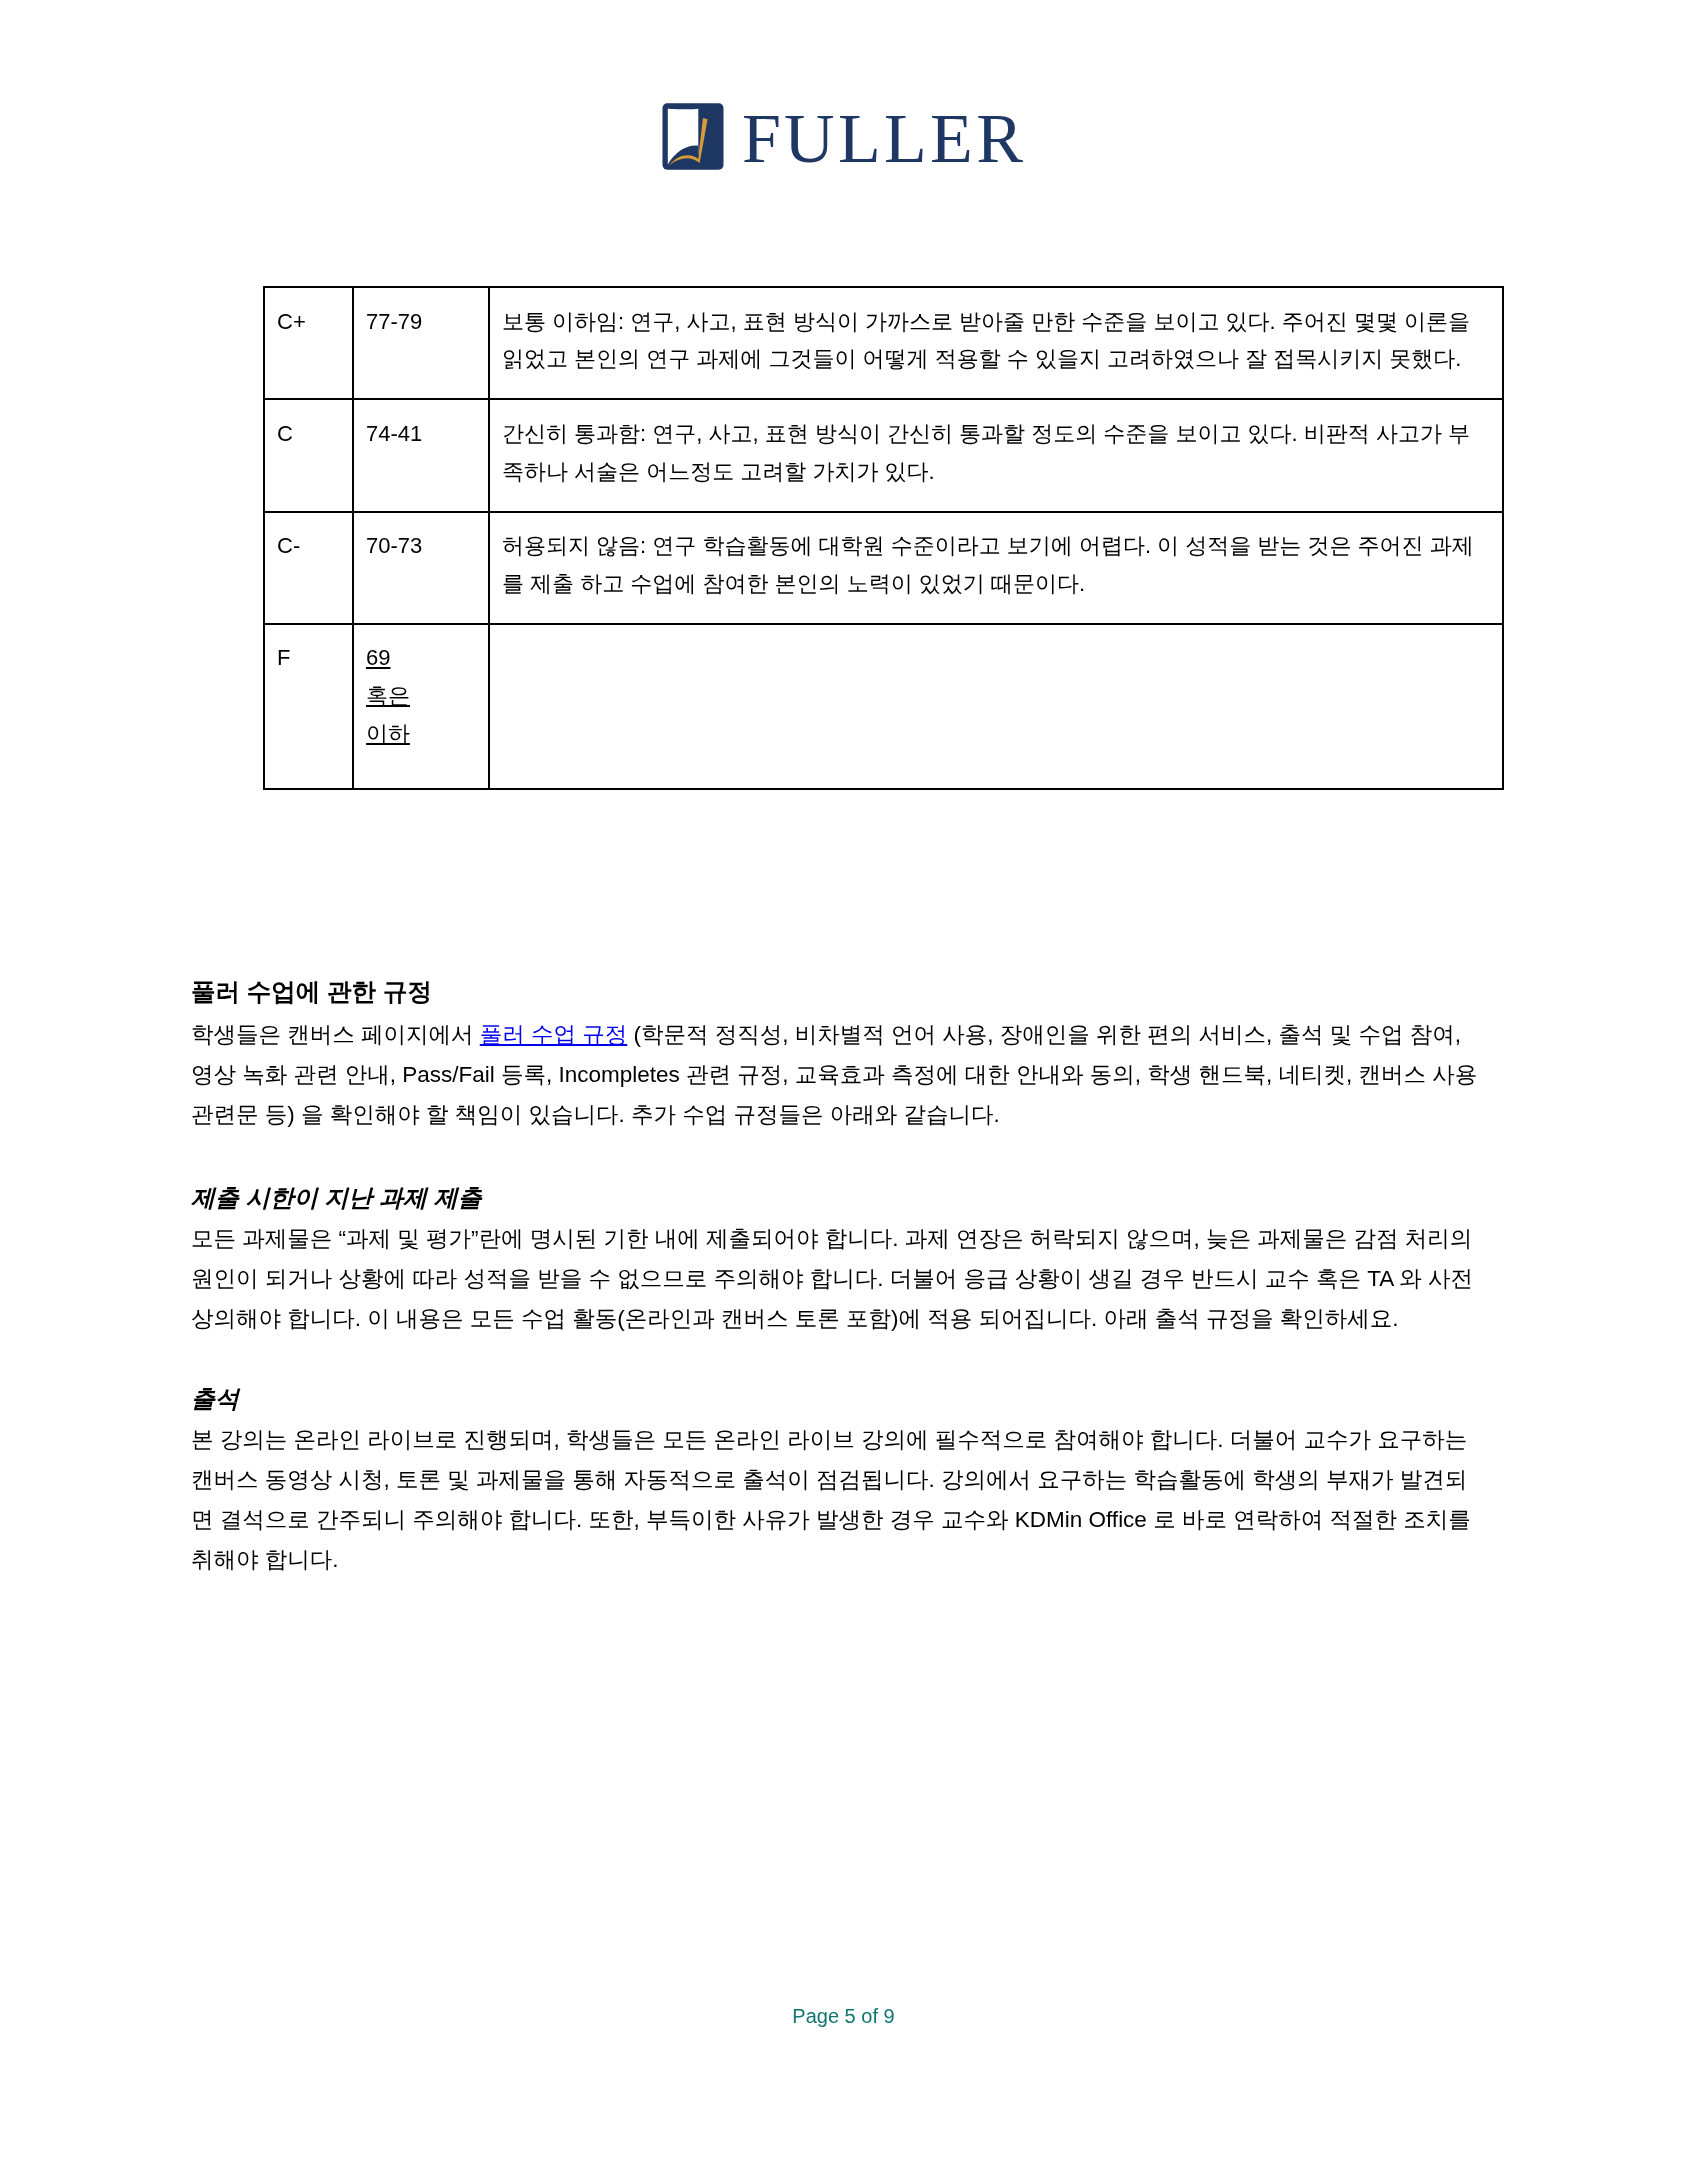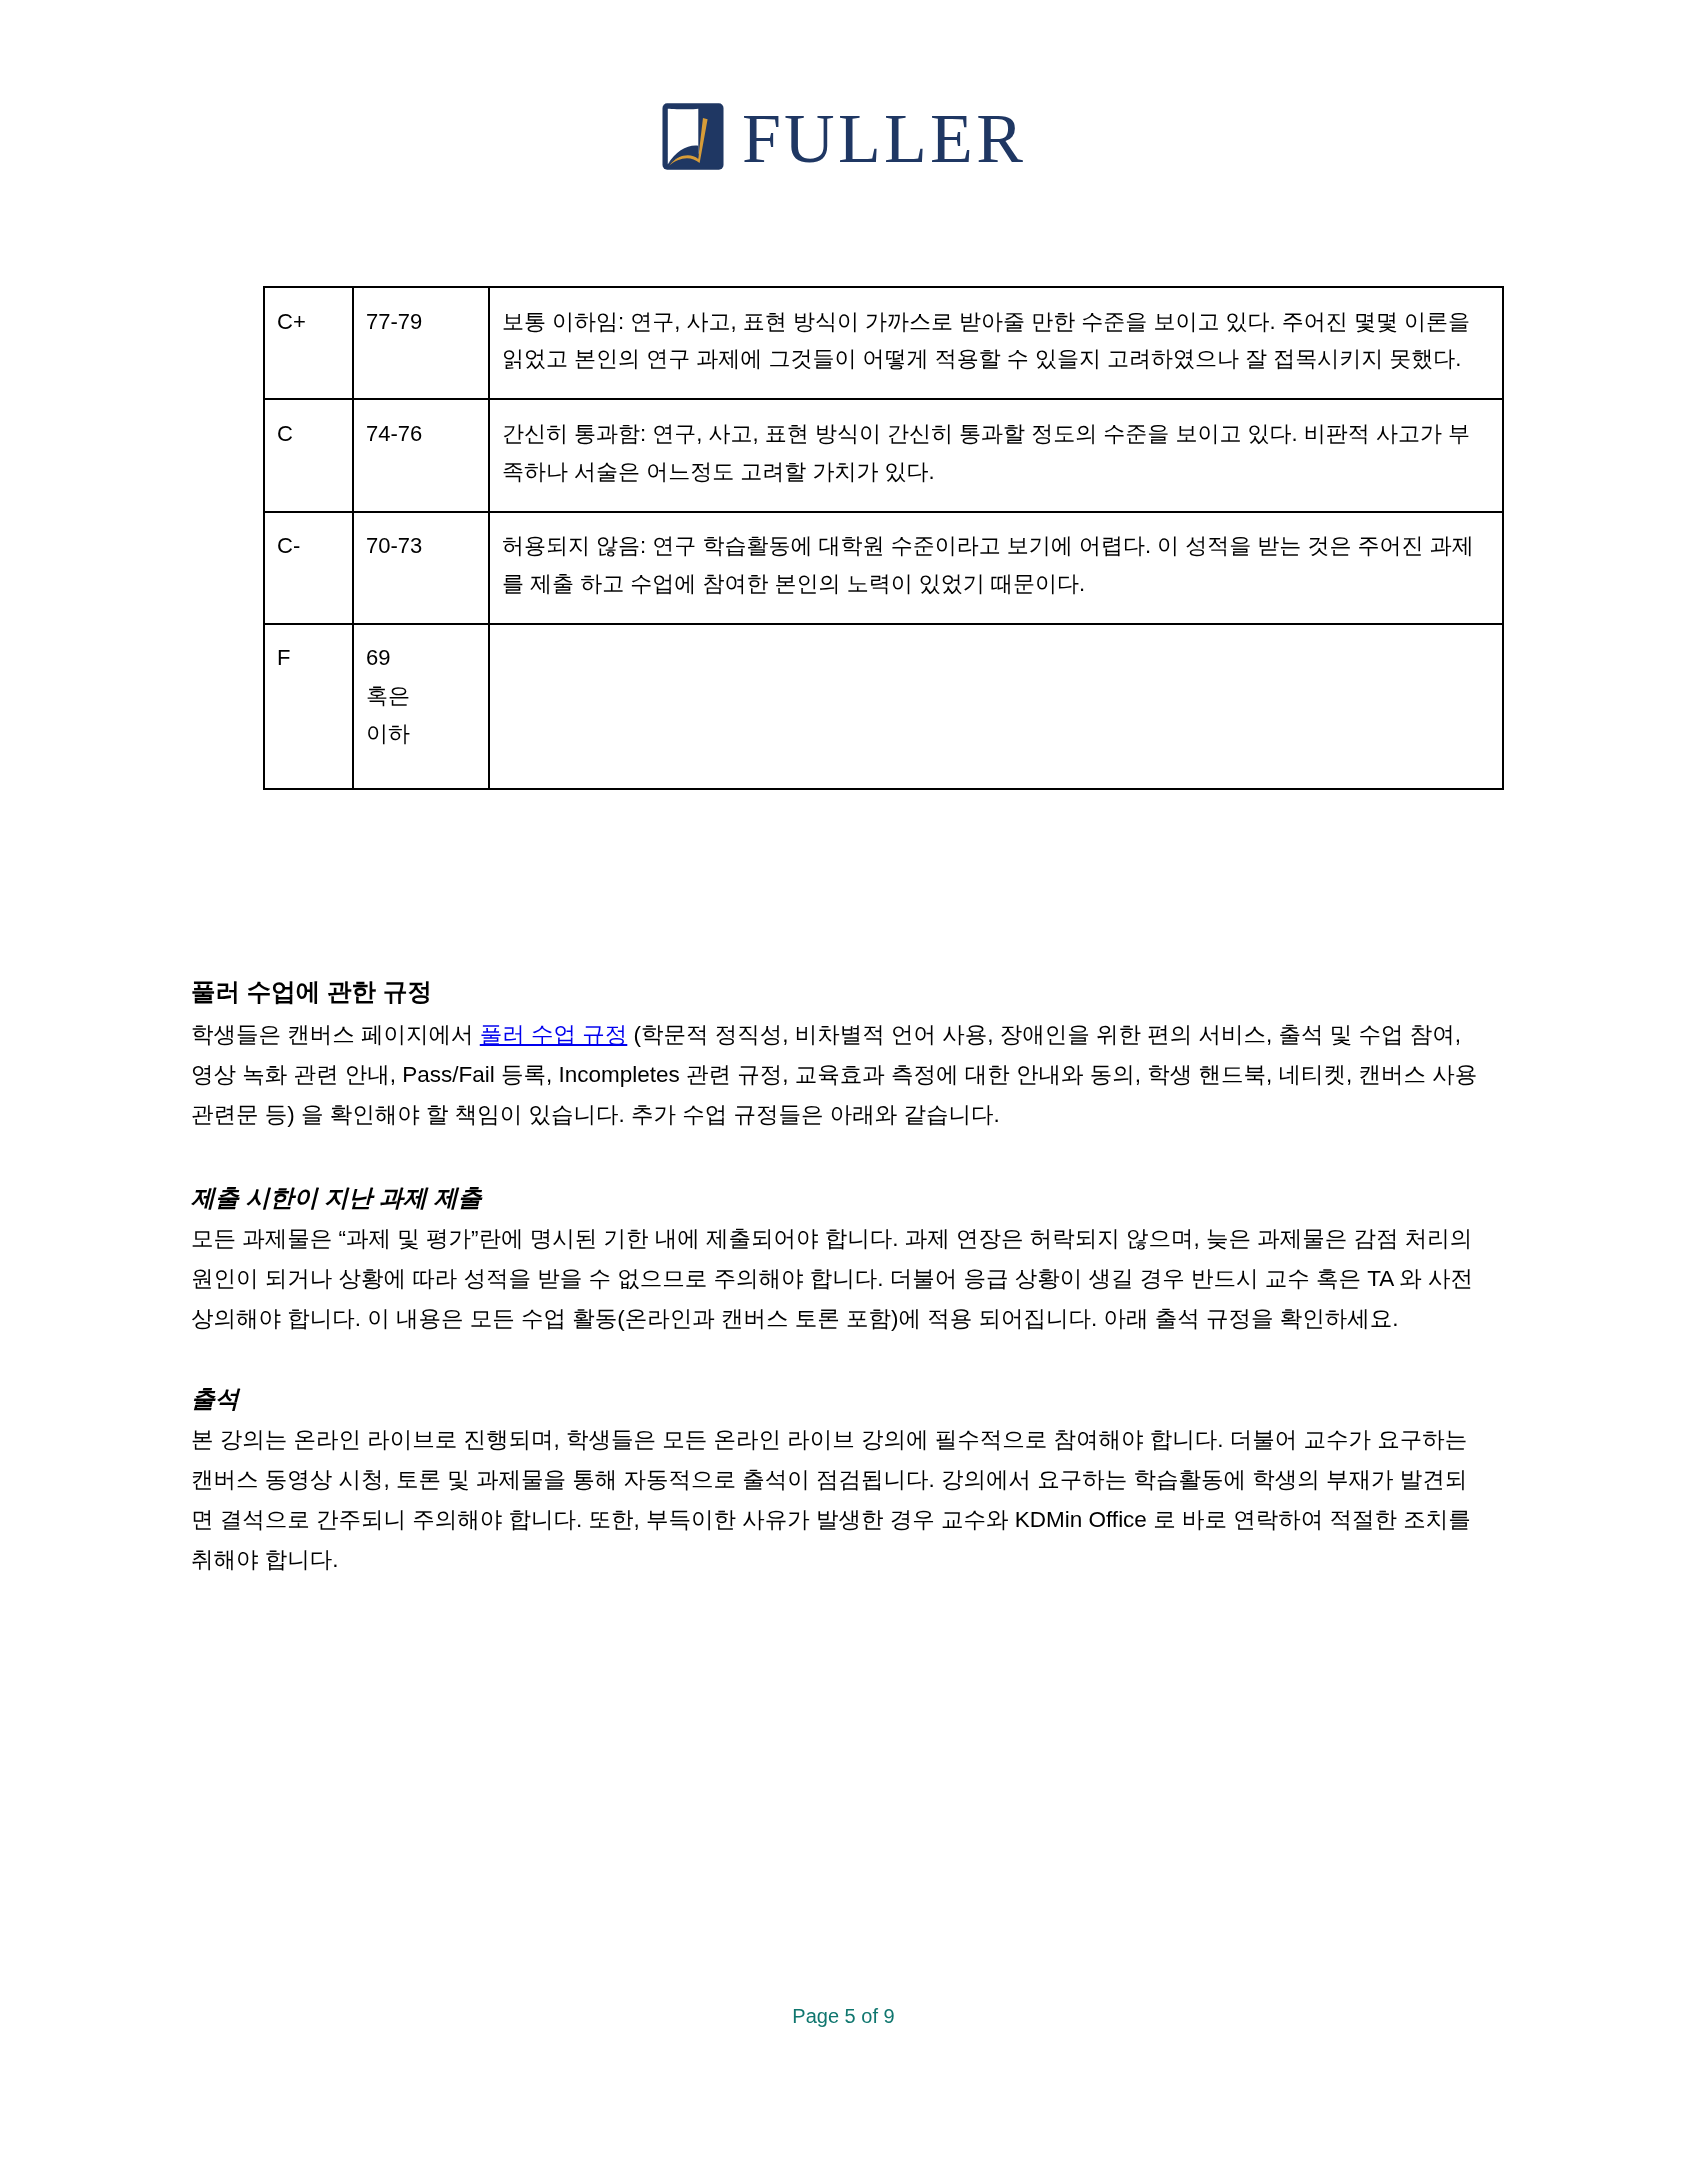--- a/index.html
+++ b/index.html
@@ -53,21 +53,21 @@
     border: 2px solid #000000;
     vertical-align: top;
     padding: 14.6px 12px 20px 12px;
     font-size: 22px;
     line-height: 1.72;
   }
   .grade-table td.col-grade { width: 89px; }
   .grade-table td.col-range { width: 136px; }
   .grade-table td.col-desc  { width: 1014px; }
   .grade-table td.empty-desc { padding-bottom: 0; }
-  .range-lines span { display: block; }
+  .range-lines span { display: block; text-decoration: underline; }
   .f-row td { height: 165px; }
 
   
   .content {
     position: absolute;
     left: 191px;
     top: 973px;
     width: 1297px;
   }
   .h-section {
@@ -121,21 +121,21 @@
 
 <table class="grade-table">
   <tbody>
     <tr>
       <td class="col-grade">C+</td>
       <td class="col-range">77-79</td>
       <td class="col-desc">보통 이하임: 연구, 사고, 표현 방식이 가까스로 받아줄 만한 수준을 보이고 있다. 주어진 몇몇 이론을 읽었고 본인의 연구 과제에 그것들이 어떻게 적용할 수 있을지 고려하였으나 잘 접목시키지 못했다.</td>
     </tr>
     <tr>
       <td class="col-grade">C</td>
-      <td class="col-range">74-76</td>
+      <td class="col-range">74-41</td>
       <td class="col-desc">간신히 통과함: 연구, 사고, 표현 방식이 간신히 통과할 정도의 수준을 보이고 있다. 비판적 사고가 부족하나 서술은 어느정도 고려할 가치가 있다.</td>
     </tr>
     <tr>
       <td class="col-grade">C-</td>
       <td class="col-range">70-73</td>
       <td class="col-desc">허용되지 않음:  연구 학습활동에 대학원 수준이라고 보기에 어렵다. 이 성적을 받는 것은 주어진 과제를 제출 하고 수업에 참여한 본인의 노력이 있었기 때문이다.</td>
     </tr>
     <tr class="f-row">
       <td class="col-grade">F</td>
       <td class="col-range range-lines">

